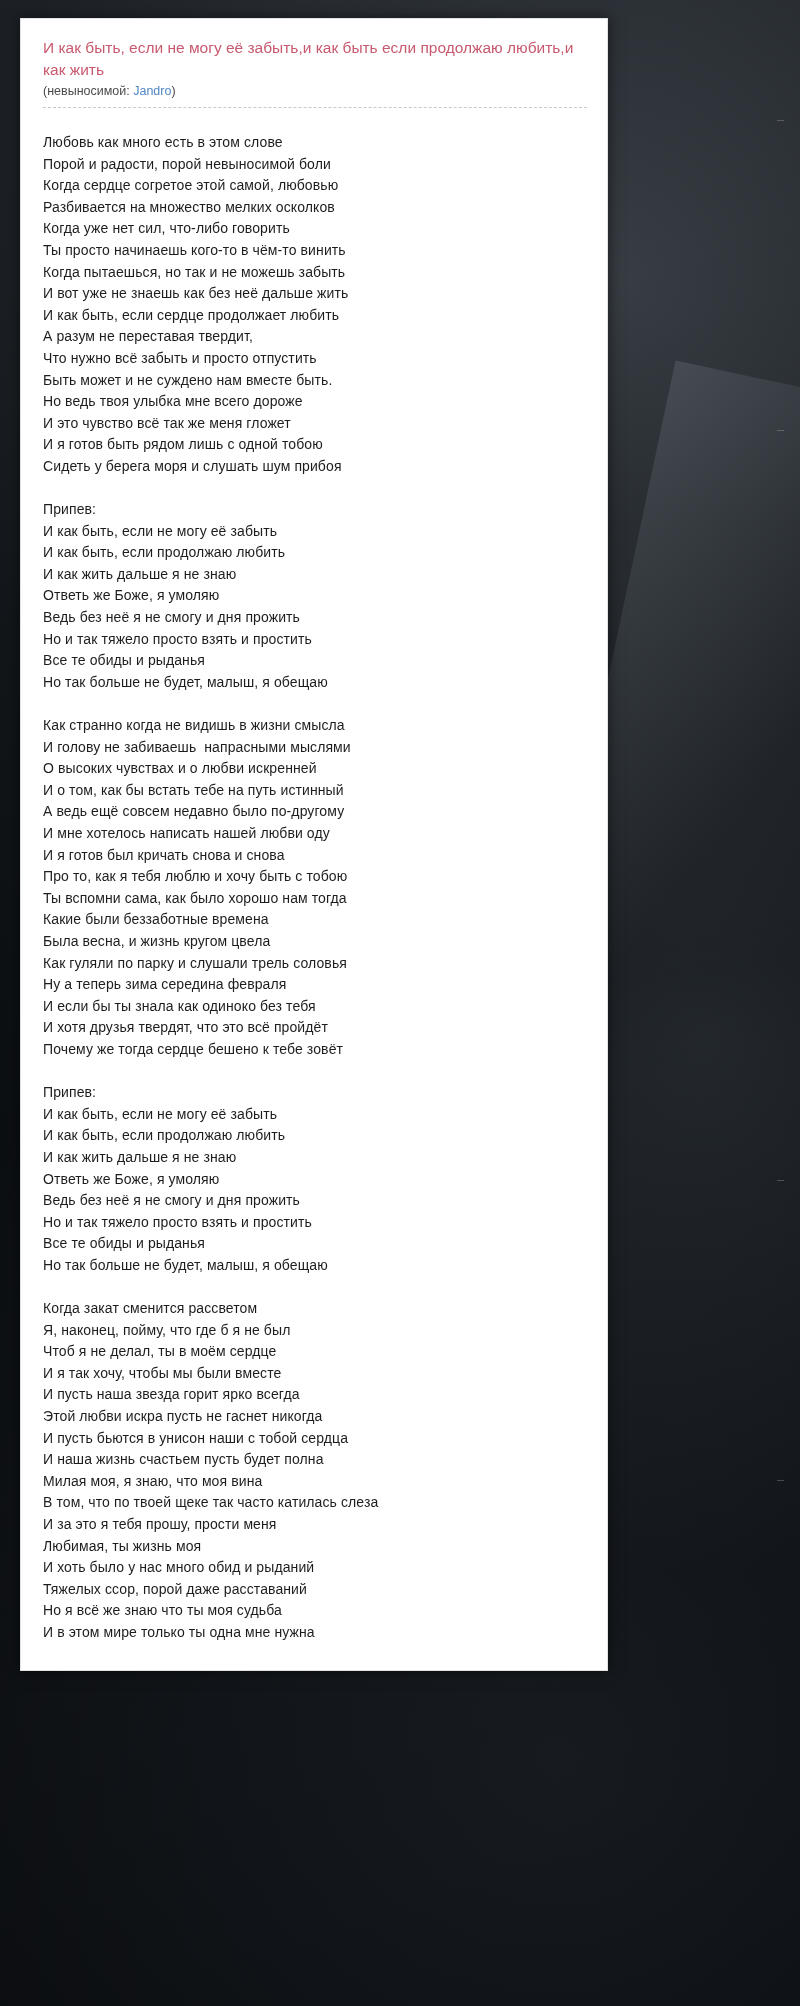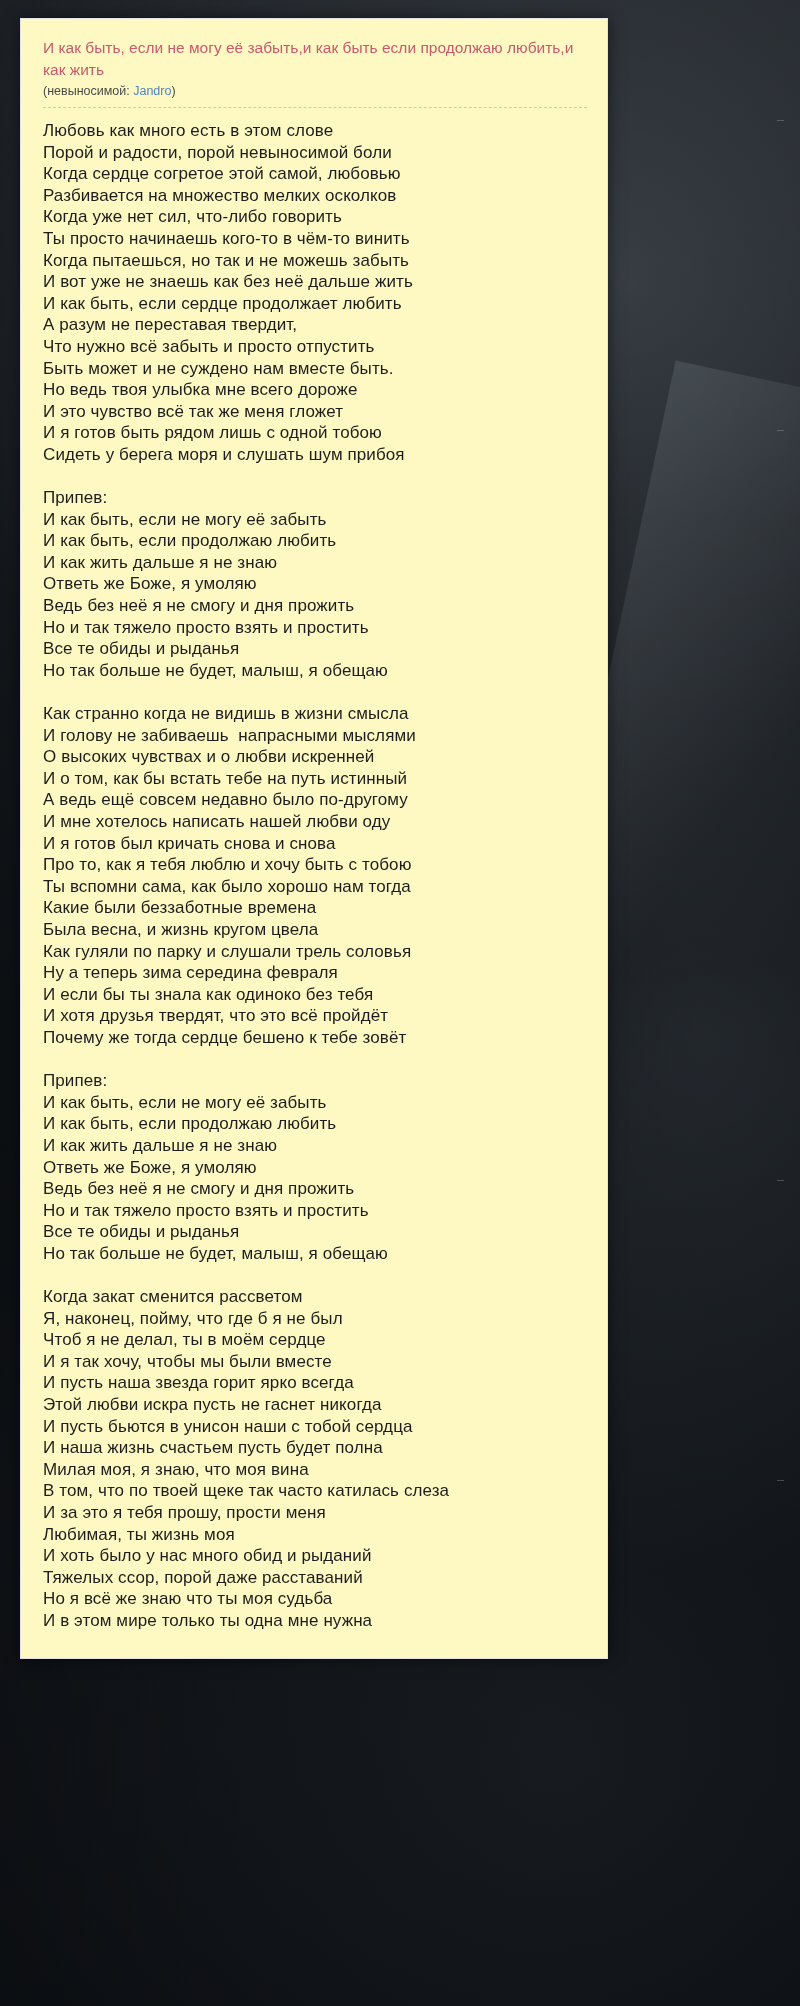--- a/index.html
+++ b/index.html
@@ -40,21 +40,21 @@
     width: 800px;
     min-height: 2006px;
     box-sizing: border-box;
     padding: 18px 12px 12px 12px;
   }
 
   .lyrics-card {
     position: relative;
     width: 588px;
     margin: 0 0 0 8px;
-    background: #fef9c3;
+    background: #ffffff;
     border: 1px solid #e2e2e2;
     box-sizing: border-box;
     padding: 18px 20px 26px 22px;
     box-shadow: 0 0 14px rgba(0,0,0,0.55);
   }
 
   .song-title {
     color: #c8596e;
     font-size: 15.5px;
     line-height: 1.42;
@@ -69,25 +69,25 @@
     margin: 0 0 6px 0;
     padding: 0 0 9px 0;
     border-bottom: 1px dashed #c9c9c9;
   }
   .artist-link {
     color: #4f86c6;
     text-decoration: none;
   }
 
   .lyrics-body {
-    font-size: 17px;
+    font-size: 14px;
     line-height: 21.6px;
     color: #1d1d1d;
     white-space: pre-wrap;
-    margin: 12px 0 0 0;
+    margin: 24px 0 0 0;
     letter-spacing: 0.1px;
   }
 
   
   .edge-marks {
     position: absolute;
     right: 16px;
     top: 0;
     width: 10px;
     height: 100%;

